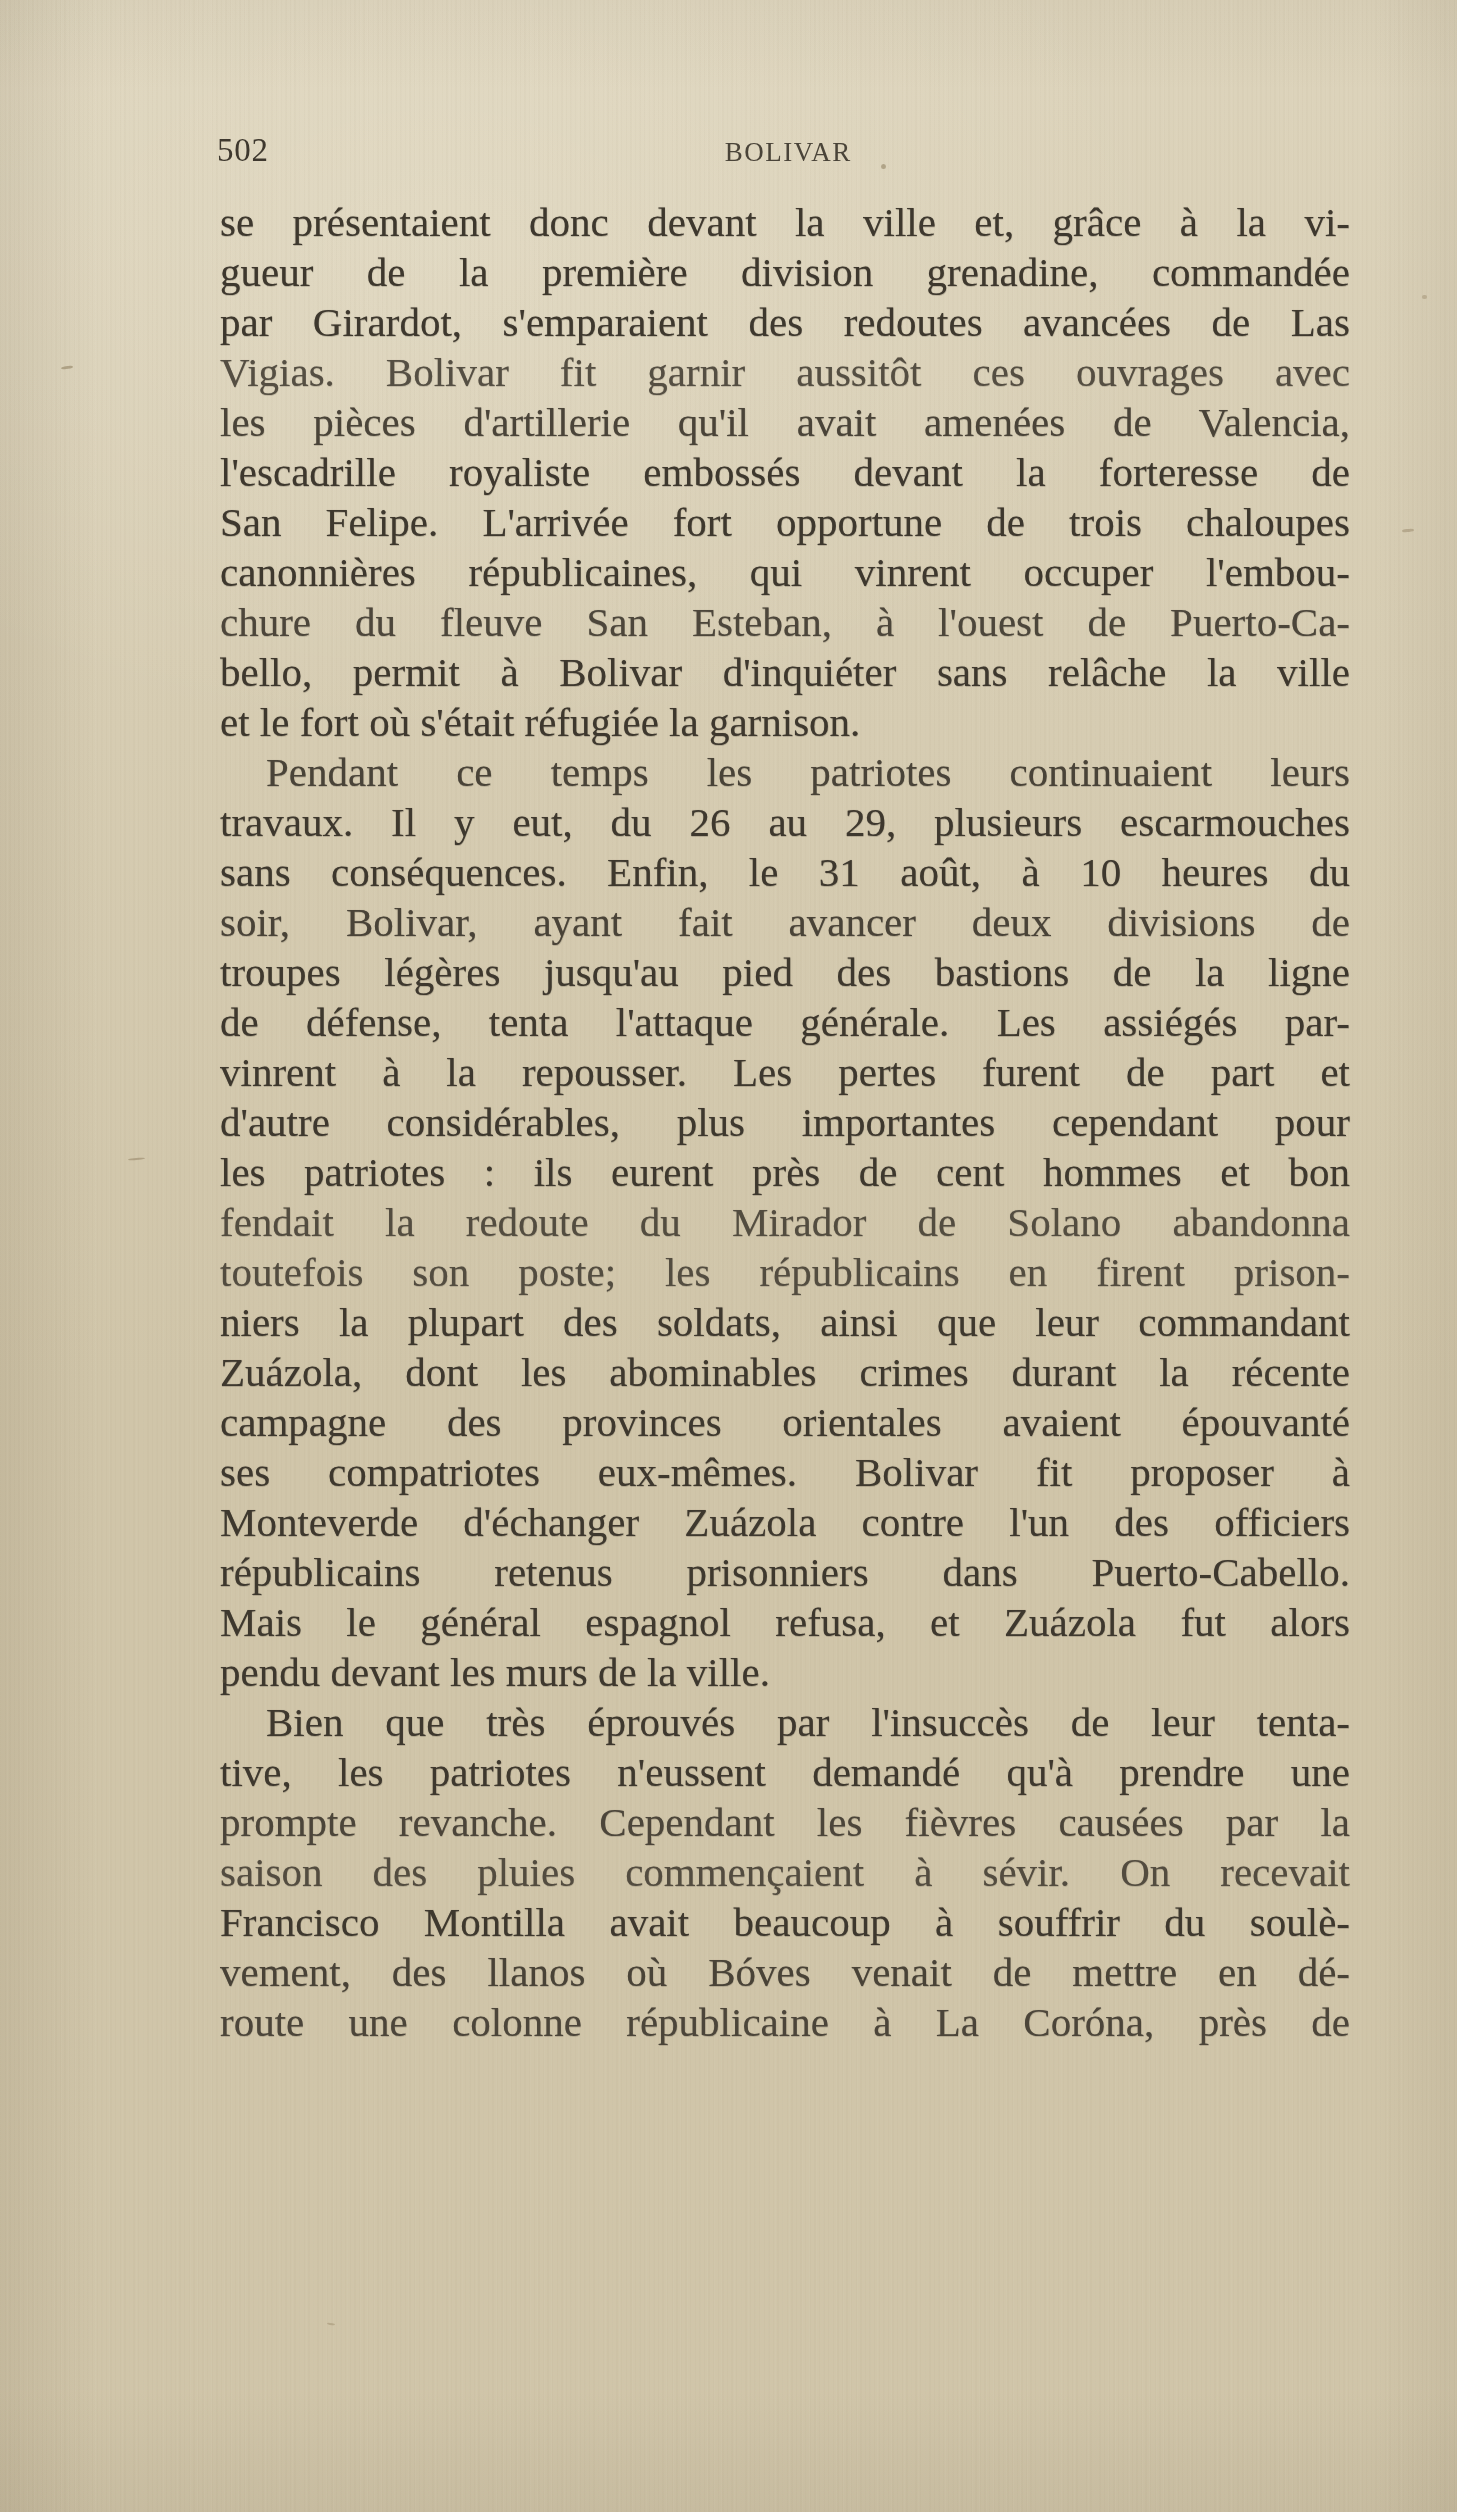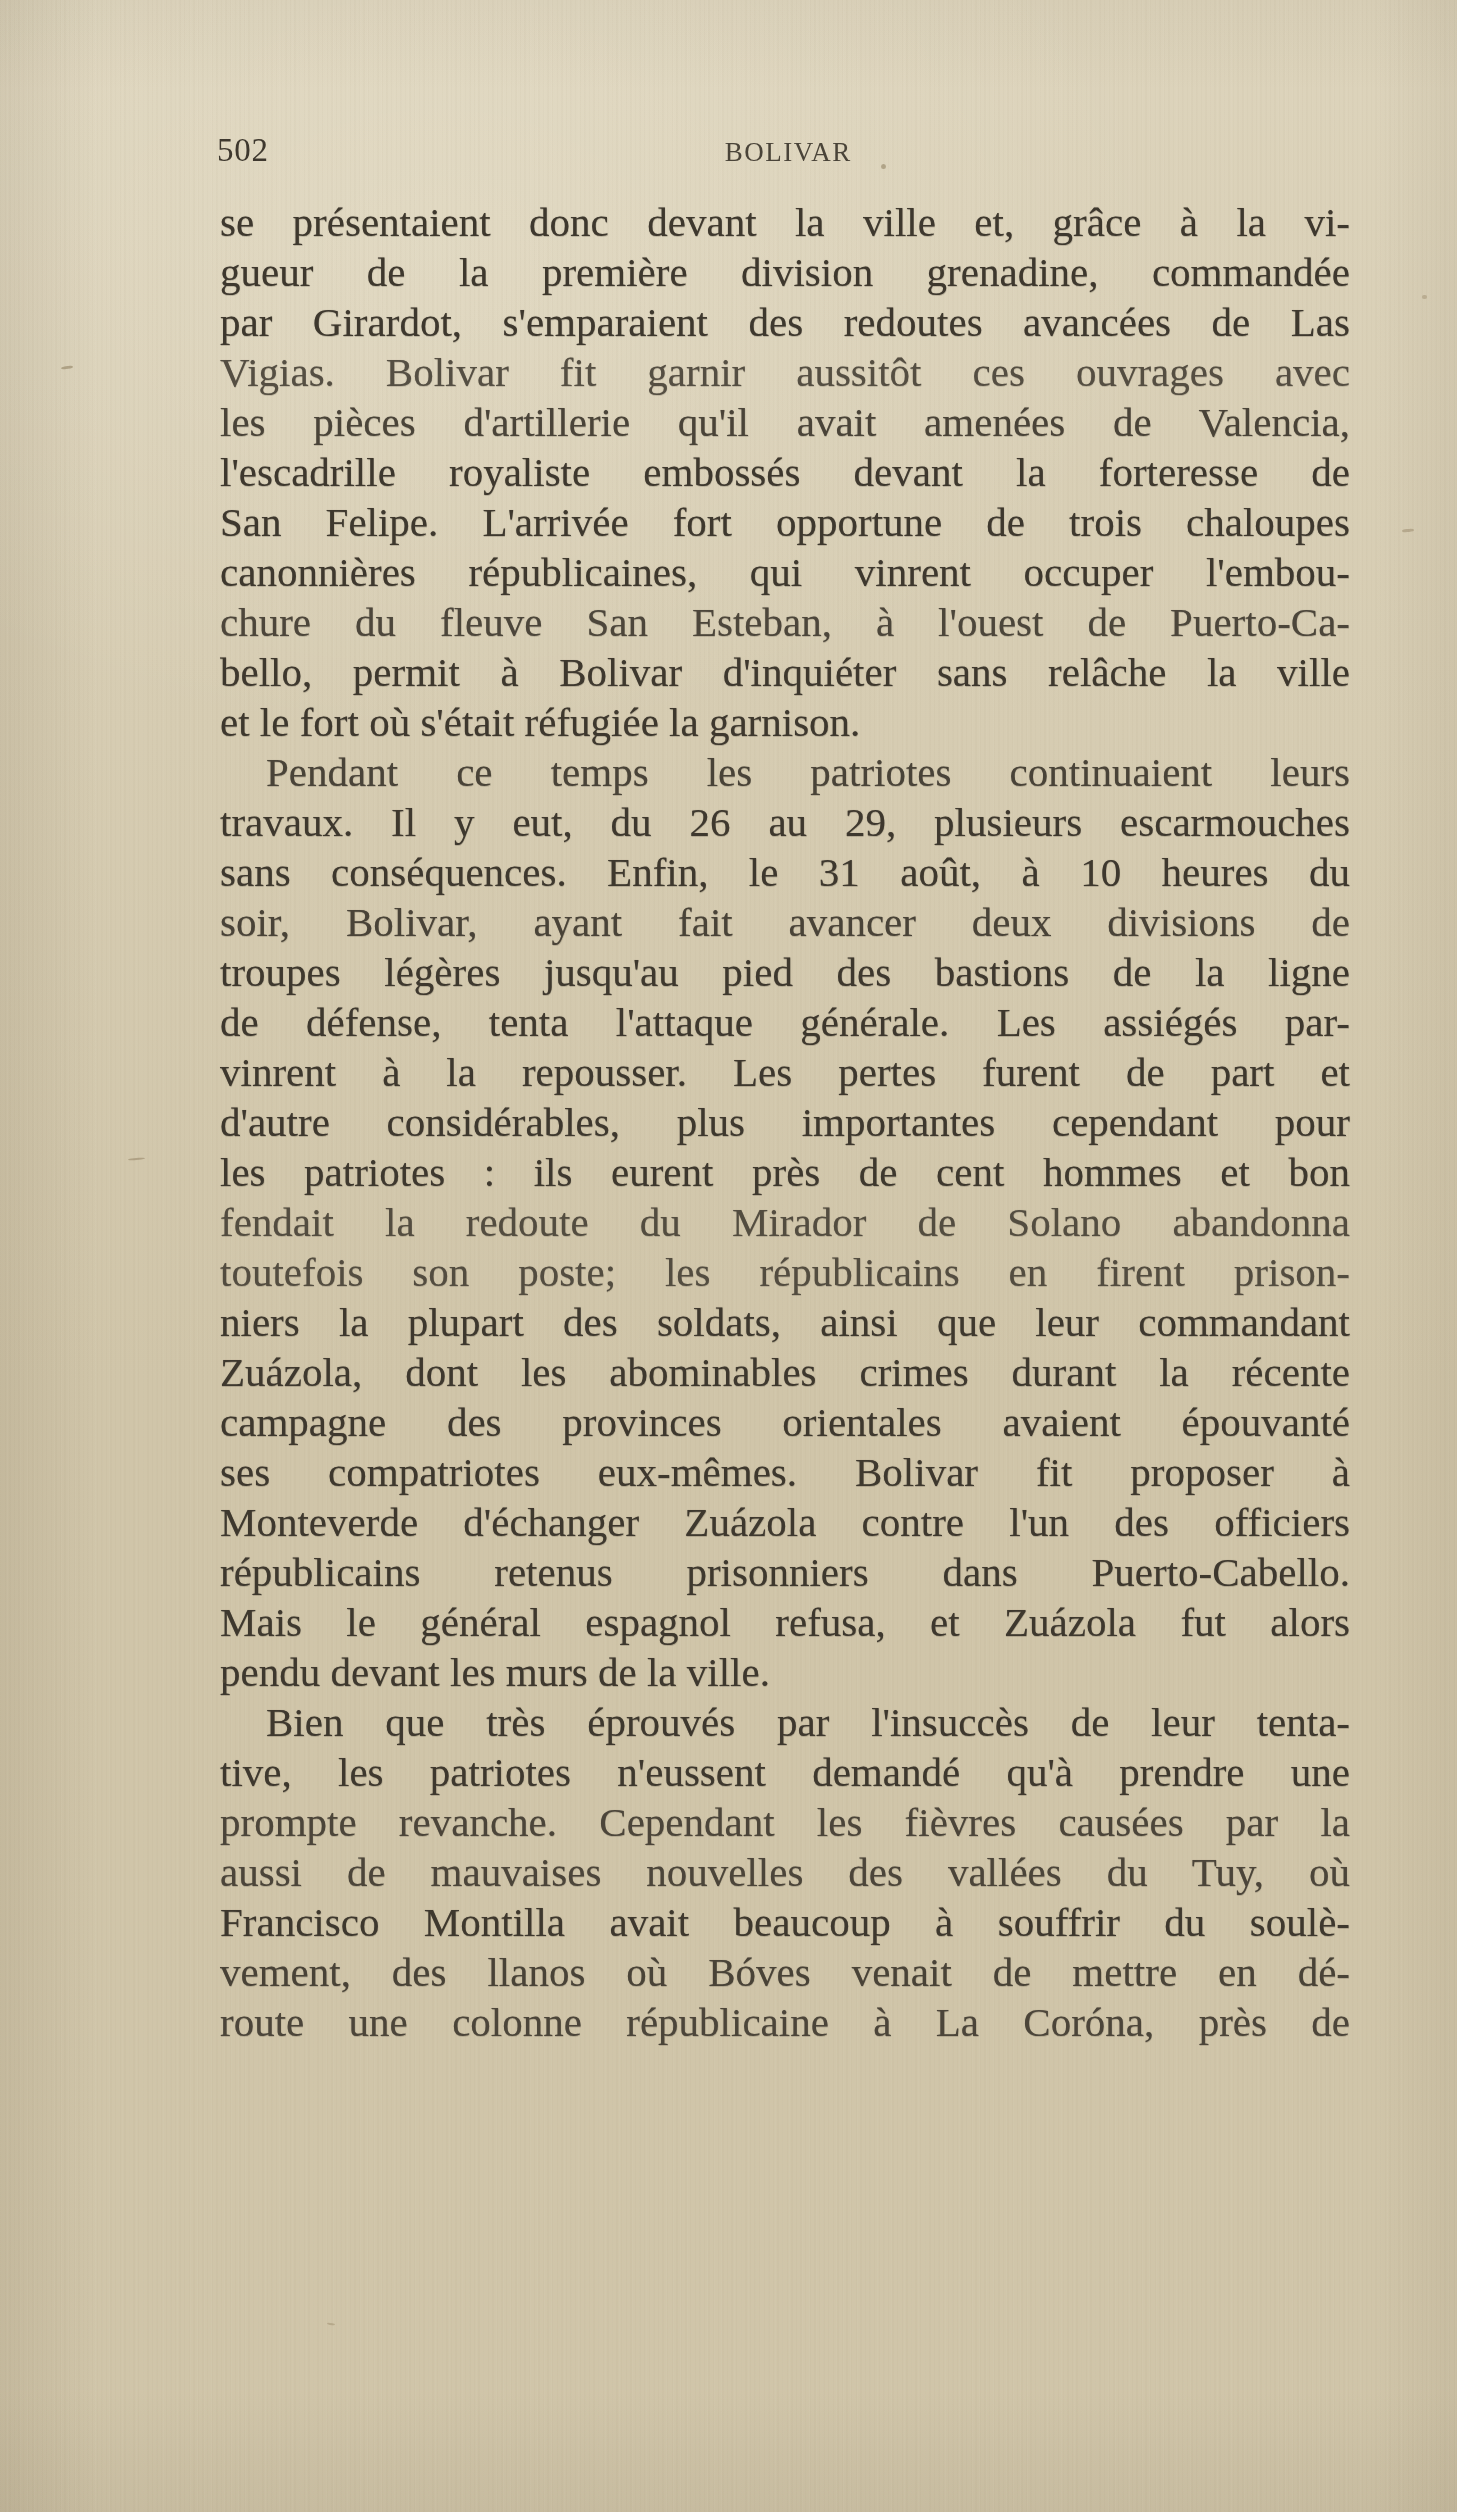--- a/index.html
+++ b/index.html
@@ -97,21 +97,21 @@
       <div class="line">Zuázola, dont les abominables crimes durant la récente</div>
       <div class="line">campagne des provinces orientales avaient épouvanté</div>
       <div class="line">ses compatriotes eux-mêmes. Bolivar fit proposer à</div>
       <div class="line">Monteverde d'échanger Zuázola contre l'un des officiers</div>
       <div class="line">républicains retenus prisonniers dans Puerto-Cabello.</div>
       <div class="line">Mais le général espagnol refusa, et Zuázola fut alors</div>
       <div class="line short">pendu devant les murs de la ville.</div>
       <div class="line indent">Bien que très éprouvés par l'insuccès de leur tenta-</div>
       <div class="line">tive, les patriotes n'eussent demandé qu'à prendre une</div>
       <div class="line" style="opacity: 0.9;">prompte revanche. Cependant les fièvres causées par la</div>
-      <div class="line" style="opacity: 0.9;">aussi de mauvaises nouvelles des vallées du Tuy, où</div>
+      <div class="line" style="opacity: 0.85;">saison des pluies commençaient à sévir. On recevait</div>
       <div class="line">Francisco Montilla avait beaucoup à souffrir du soulè-</div>
       <div class="line" style="opacity: 0.92;">vement, des llanos où Bóves venait de mettre en dé-</div>
       <div class="line" style="opacity: 0.9;">route une colonne républicaine à La Coróna, près de</div>
     </main>
 
   <div class="specks">
       <span class="speck" style="left: 881px; top: 164px; width: 5.3px; height: 4.6px; opacity: 0.45; transform: rotate(0deg);"></span>
       <span class="speck" style="left: 61px; top: 366px; width: 12px; height: 3px; opacity: 0.45; transform: rotate(-8deg);"></span>
       <span class="speck" style="left: 128px; top: 1158px; width: 16.7px; height: 2.3px; opacity: 0.4; transform: rotate(-5deg);"></span>
       <span class="speck" style="left: 1402px; top: 529px; width: 12px; height: 3px; opacity: 0.35; transform: rotate(-4deg);"></span>

